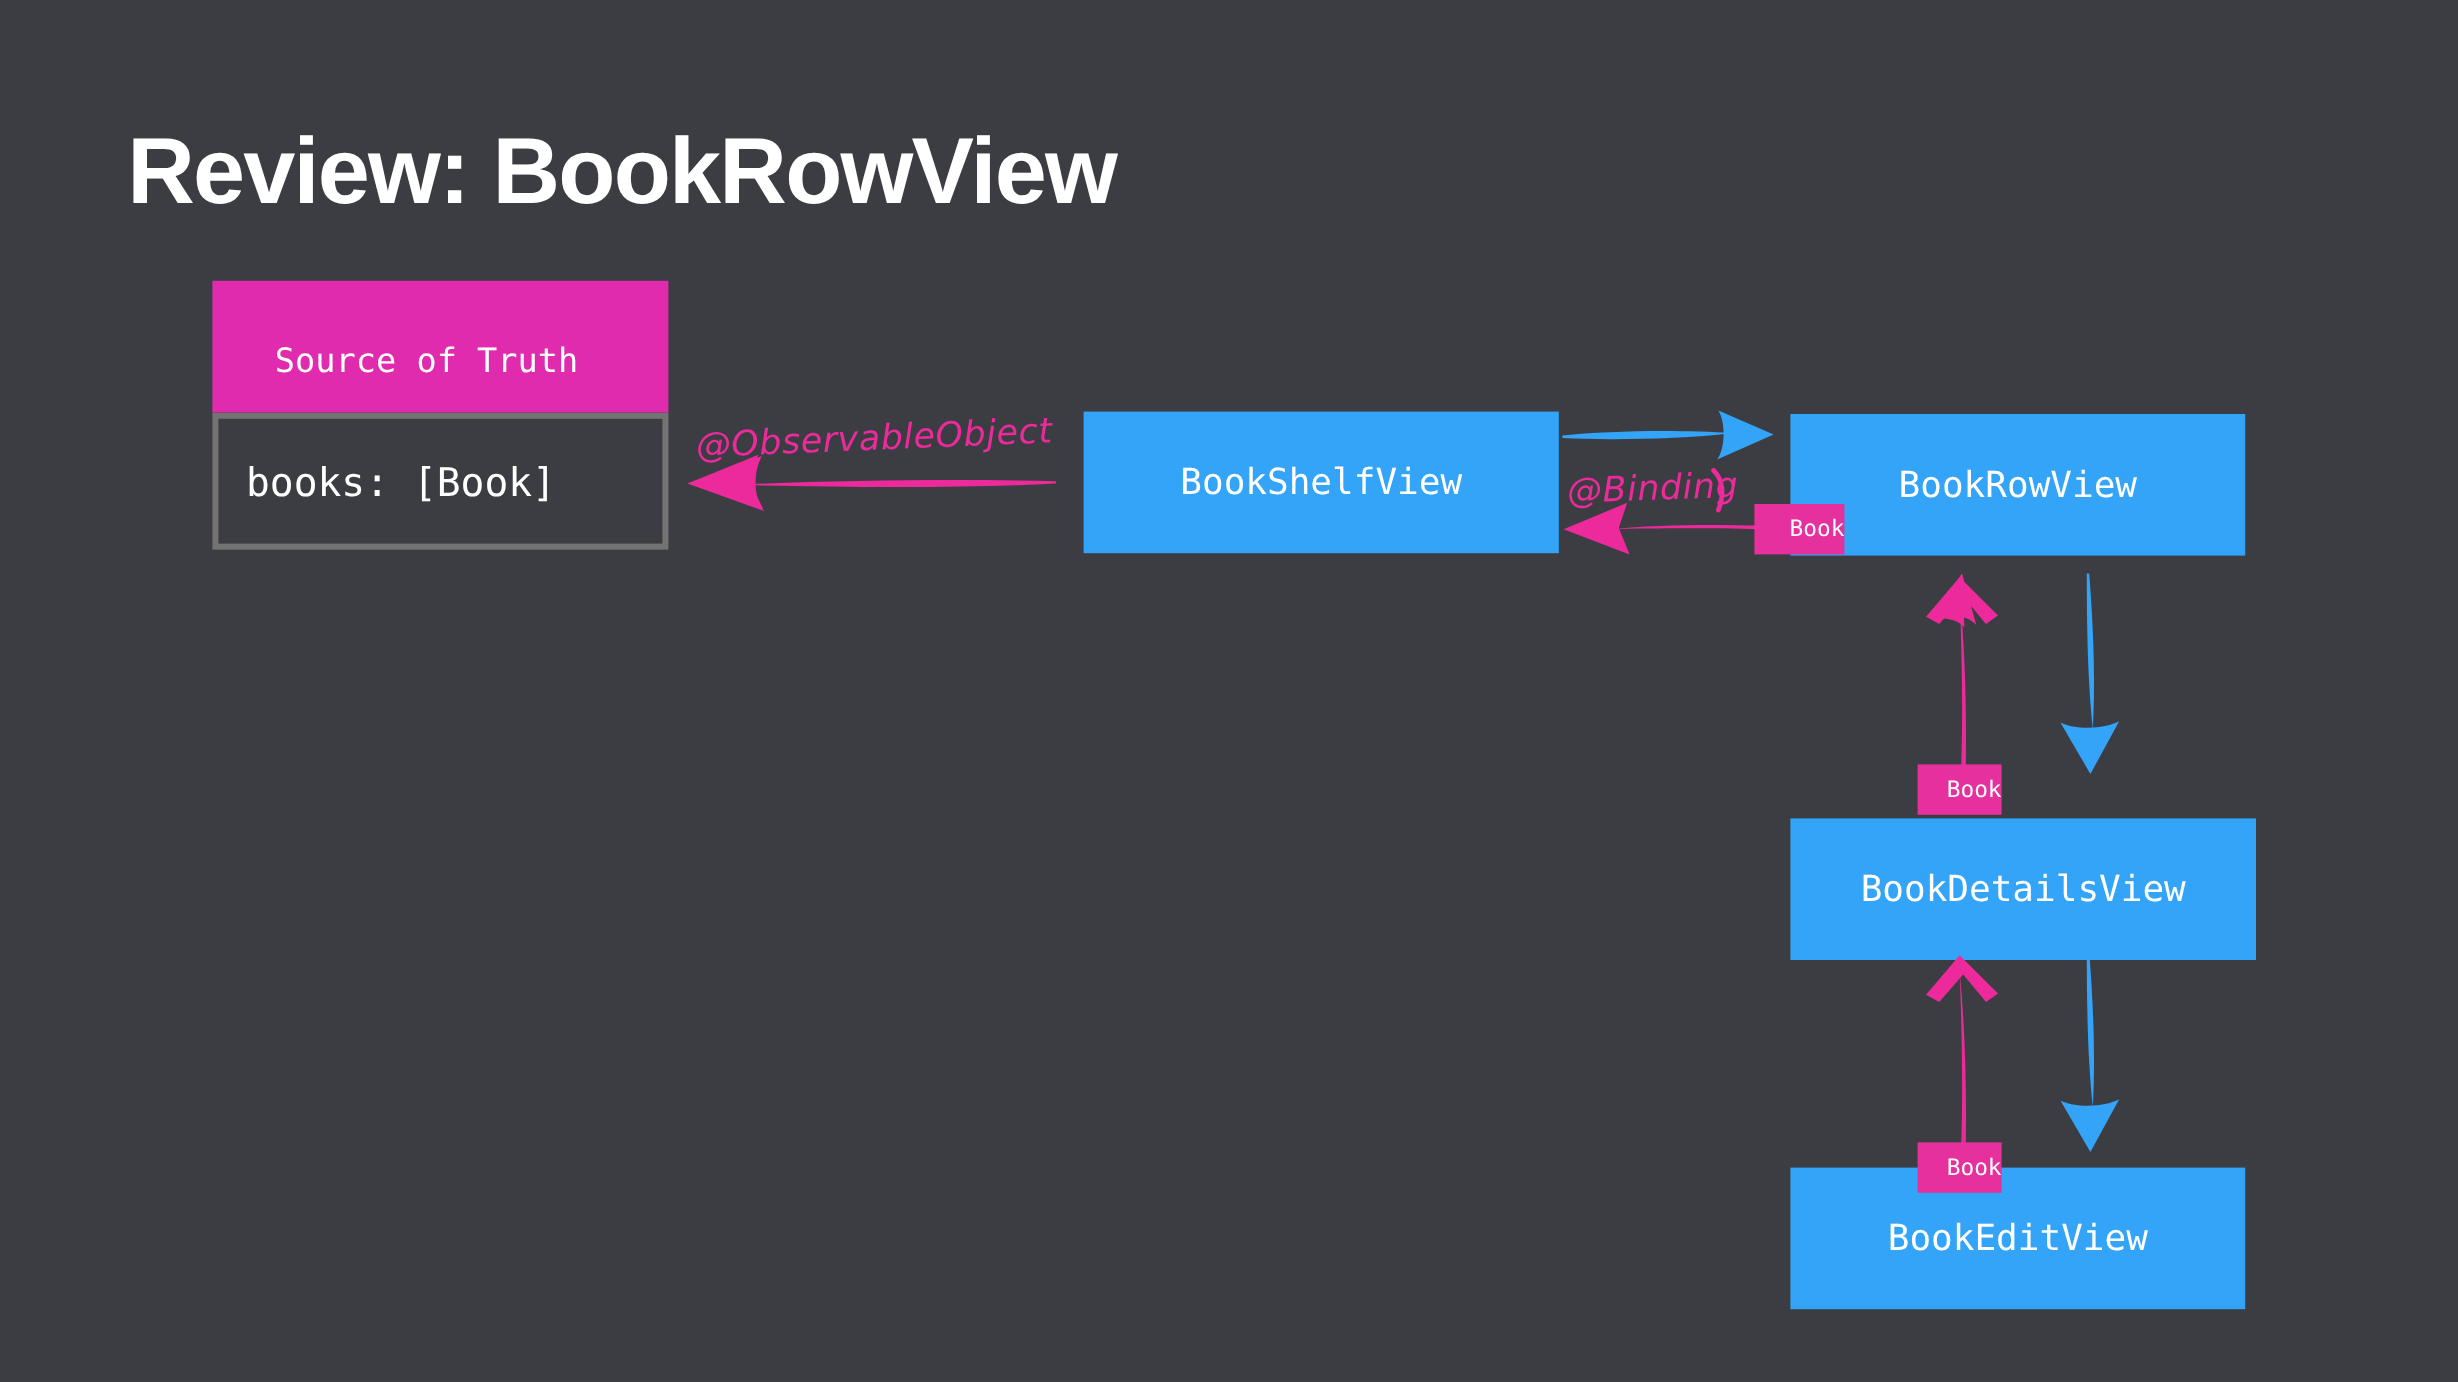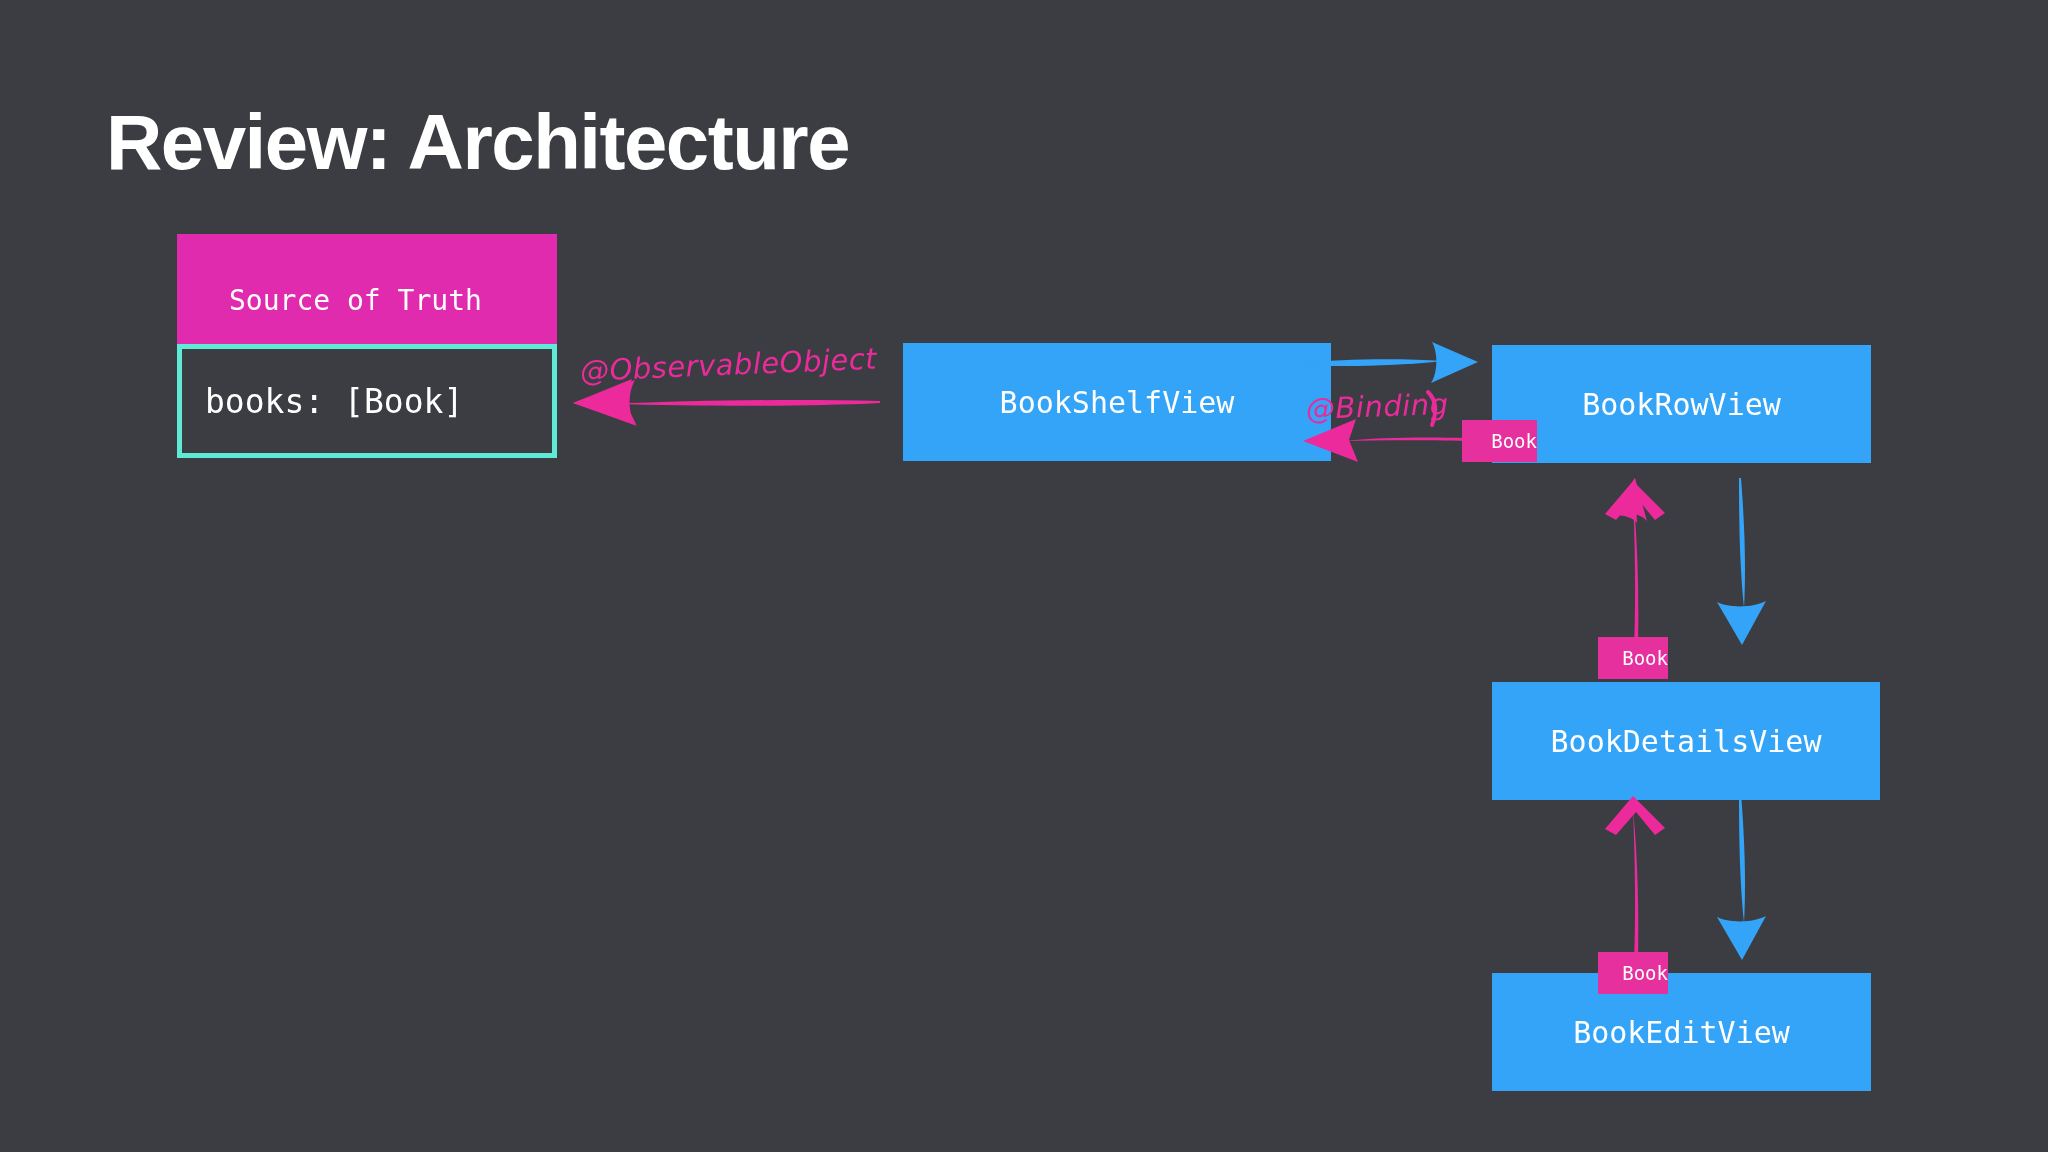--- a/index.html
+++ b/index.html
@@ -64,21 +64,21 @@
     color: #ffffff;
     white-space: nowrap;
   }
   #source-of-truth-body {
     position: absolute;
     left: 0;
     top: 110px;
     width: 380px;
     height: 114px;
     background: #3c3d42;
-    border: 5px solid #5eead4;
+    border: 5px solid #737373;
     box-sizing: border-box;
   }
   #source-of-truth-body-label {
     position: absolute;
     left: 23px;
     top: 33px;
     font-family: "DejaVu Sans Mono", "Liberation Mono", monospace;
     font-size: 33px;
     color: #ffffff;
     white-space: nowrap;
@@ -96,21 +96,21 @@
   .view-box-label {
     font-family: "DejaVu Sans Mono", "Liberation Mono", monospace;
     font-size: 30px;
     color: #ffffff;
     white-space: nowrap;
   }
 
   #box-bookshelfview {
     left: 903px;
     top: 343px;
-    width: 428px;
+    width: 396px;
     height: 118px;
     text-align: right;
   }
   #box-bookrowview {
     left: 1492px;
     top: 345px;
     width: 379px;
     height: 118px;
   }
   #box-bookdetailsview {
@@ -191,21 +191,21 @@
     width: 2048px;
     height: 1152px;
     pointer-events: none;
   }
 </style>
 </head>
 <body>
 
 <div id="slide">
 
-  <div id="slide-title">Review: Architecture</div>
+  <div id="slide-title">Review: BookRowView</div>
 
   <div id="source-of-truth-card">
     <div id="source-of-truth-header">
       <span id="source-of-truth-header-label">Source of Truth</span>
     </div>
     <div id="source-of-truth-body">
       <span id="source-of-truth-body-label">books: [Book]</span>
     </div>
   </div>
 

